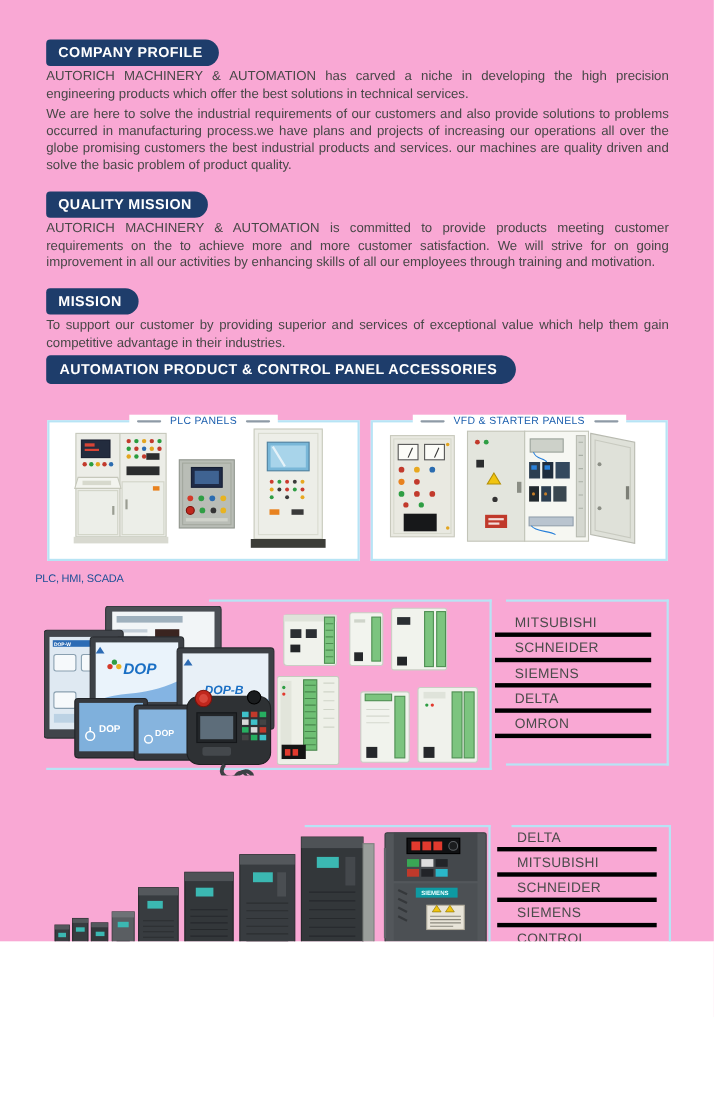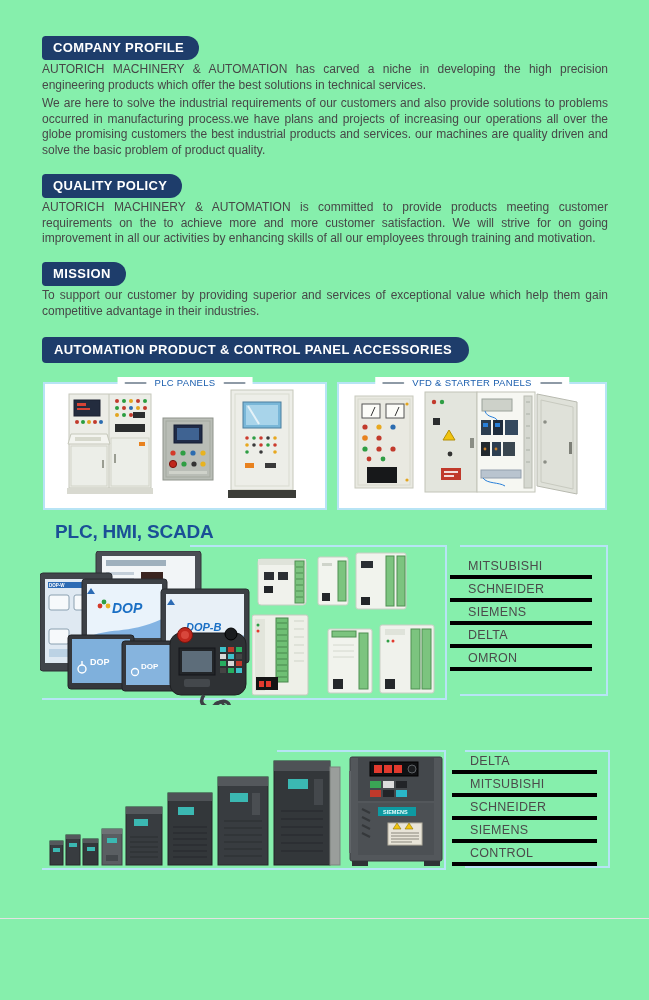--- a/index.html
+++ b/index.html
@@ -1,19 +1,19 @@
 <!DOCTYPE html>
 <html><head>
 <meta charset="utf-8">
 <style>
   * { margin:0; padding:0; box-sizing:border-box; }
   html,body { background:#ffffff; }
   .page {
-    position:relative; width:649px; height:1000px; margin:0 auto;
-    background:#86efac; overflow:hidden;
+    position:relative; width:649px; height:856px; margin:0 auto;
+    background:#f9a8d4; overflow:hidden;
     font-family:"Liberation Sans", sans-serif;
   }
   .badge {
     position:absolute; left:42px;
     background:#1e3d6b; color:#ffffff;
     font-weight:bold; font-size:13px; letter-spacing:0.4px;
     padding:4px 15px 5px 11px;
     border-radius:4px 13px 13px 4px;
     white-space:nowrap;
   }
@@ -31,22 +31,22 @@
     position:absolute; top:-7px; left:50%; transform:translateX(-50%);
     background:#ffffff; padding:0 7px;
     display:flex; align-items:center; gap:8px;
     font-weight:normal; font-size:9.5px; letter-spacing:0.3px;
     color:#1c5fae; white-space:nowrap;
   }
   .pbox-label::before, .pbox-label::after {
     content:""; width:22px; height:2px; background:#8e9aa6; border-radius:1px;
   }
   .sec-title {
-    position:absolute; left:55px;
-    font-weight:bold; font-size:19px; letter-spacing:-0.2px;
+    position:absolute; left:32px;
+    font-weight:normal; font-size:10px; letter-spacing:-0.2px;
     color:#1a4f96; white-space:nowrap;
   }
   .frame1 {
     position:absolute; left:190px; top:545px; width:257px; height:155px;
     border-top:2px solid #b7e4f5; border-right:2px solid #b7e4f5;
   }
   .frame1-bottom { position:absolute; left:42px; top:698px; width:405px; height:2px; background:#b7e4f5; }
   .bracket1 {
     position:absolute; left:460px; top:545px; width:148px; height:151px;
     border:2px solid #b7e4f5; border-left:none;
@@ -74,27 +74,27 @@
 </style>
 </head>
 <body>
 
 <div class="page">
 
   <div class="badge" style="top:36px;">COMPANY PROFILE</div>
   <p class="para" style="top:62px;">AUTORICH MACHINERY &amp; AUTOMATION has carved a niche in developing the high precision engineering products which offer the best solutions in technical services.</p>
   <p class="para" style="top:96px;">We are here to solve the industrial requirements of our customers and also provide solutions to problems occurred in manufacturing process.we have plans and projects of increasing our operations all over the globe promising customers the best industrial products and services. our machines are quality driven and solve the basic problem of product quality.</p>
 
-  <div class="badge" style="top:174px;">QUALITY POLICY</div>
+  <div class="badge" style="top:174px;">QUALITY MISSION</div>
   <p class="para" style="top:200px;">AUTORICH MACHINERY &amp; AUTOMATION is committed to provide products meeting customer requirements on the to achieve more and more customer satisfaction. We will strive for on going improvement in all our activities by enhancing skills of all our employees through training and motivation.</p>
 
   <div class="badge" style="top:262px;">MISSION</div>
   <p class="para" style="top:288px;">To support our customer by providing superior and services of exceptional value which help them gain competitive advantage in their industries.</p>
 
-  <div class="badge big" style="top:337px;">AUTOMATION PRODUCT &amp; CONTROL PANEL ACCESSORIES</div>
+  <div class="badge big" style="top:323px;">AUTOMATION PRODUCT &amp; CONTROL PANEL ACCESSORIES</div>
 
   <div class="pbox" style="left:43px; width:284px;">
     <span class="pbox-label">PLC PANELS</span>
     <svg width="280" height="124" viewBox="0 0 280 124">
 
       <g transform="translate(24,10)">
         <rect x="0" y="0" width="82" height="94" fill="#ecede7" stroke="#c6c8bb"></rect>
         <line x1="40" y1="0" x2="40" y2="94" stroke="#c6c8bb"></line>
         <rect x="5" y="6" width="26" height="16" fill="#232c3e" stroke="#1a2030"></rect>
         <rect x="8" y="9" width="9" height="3" fill="#d84436"></rect>

